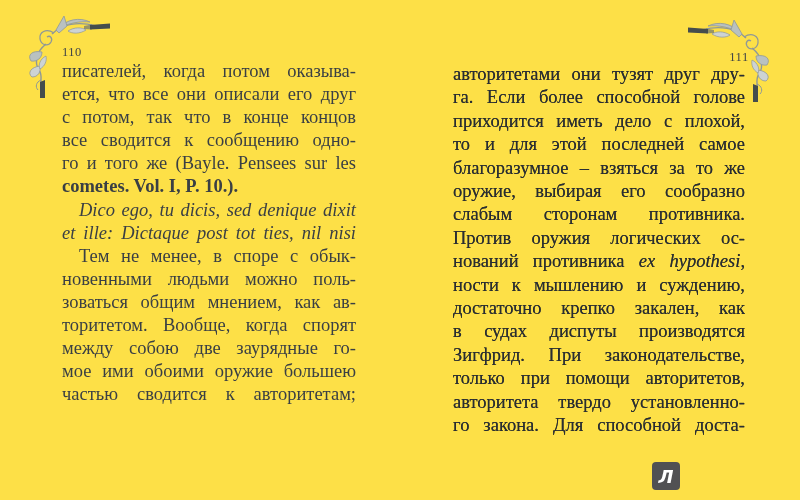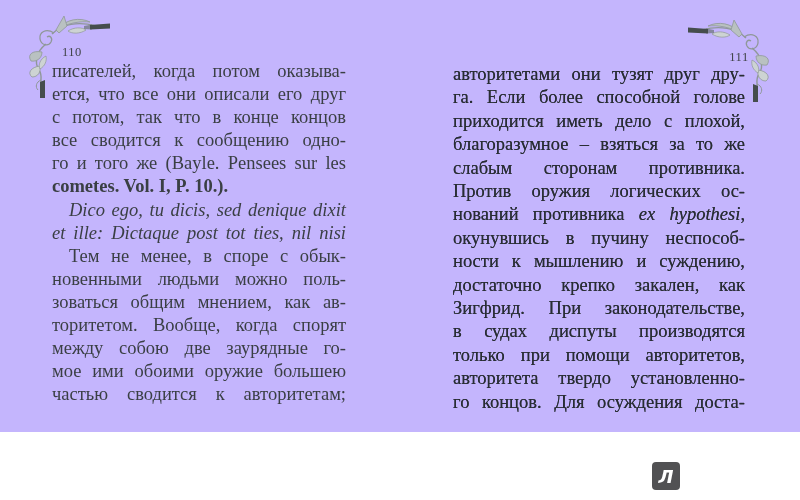--- a/index.html
+++ b/index.html
@@ -7,43 +7,43 @@
     padding: 0;
     width: 800px;
     height: 500px;
     background: #ffffff;
     overflow: hidden;
     font-family: "Liberation Serif", serif;
   }
   .book {
     position: relative;
     width: 800px;
-    height: 432px;
-    background: #c4b5fd;
+    height: 500px;
+    background: #fde047;
   }
   .ornament {
     position: absolute;
     pointer-events: none;
   }
   .ornament-left  { left: 22px; top: 10px; }
   .ornament-right { left: 684px; top: 14px; transform: scaleX(-1); }
   .page-number {
     position: absolute;
     font-size: 12.5px;
     color: #3f4347;
     letter-spacing: 0.5px;
     width: 34px;
   }
   .page-number-left  { left: 62px;  top: 45px; text-align: left; }
   .page-number-right { left: 722px; top: 50px; text-align: center; }
   .page-text {
     position: absolute;
     color: #3a3f44;
   }
-  .page-text-left  { left: 52px;  top: 60px; width: 294px; }
+  .page-text-left  { left: 62px;  top: 60px; width: 294px; }
   .page-text-right { left: 453px; top: 63px; width: 292px; color: #282d33; }
   .page-text-right .line { line-height: 23.4px; text-shadow: 0 0 0.6px rgba(20,24,30,0.75); }
   .line {
     font-size: 18.5px;
     line-height: 23.1px;
     text-align: justify;
     text-align-last: justify;
   }
   .line.indent { padding-left: 17px; }
   .line.end    { text-align-last: left; font-weight: bold; }
@@ -115,29 +115,30 @@
       <div class="line"><span>торитетом. Вообще, когда спорят</span></div>
       <div class="line"><span>между собою две заурядные го-</span></div>
       <div class="line"><span>мое ими обоими оружие большею</span></div>
       <div class="line"><span>частью сводится к авторитетам;</span></div>
     </div>
 
   <div class="page-text page-text-right">
       <div class="line"><span>авторитетами они тузят друг дру-</span></div>
       <div class="line"><span>га. Если более способной голове</span></div>
       <div class="line"><span>приходится иметь дело с плохой,</span></div>
+      <div class="line"><span>то и для этой последней самое</span></div>
       <div class="line"><span>благоразумное – взяться за то же</span></div>
+      <div class="line"><span>оружие, выбирая его сообразно</span></div>
       <div class="line"><span>слабым сторонам противника.</span></div>
       <div class="line"><span>Против оружия логических ос-</span></div>
       <div class="line"><span>нований противника </span><span class="italic">ex hypothesi</span><span>,</span></div>
-      <div class="line"><span>окунувшись в пучину неспособ-</span></div>
       <div class="line"><span>ности к мышлению и суждению,</span></div>
       <div class="line"><span>достаточно крепко закален, как</span></div>
+      <div class="line"><span>в судах диспуты производятся</span></div>
       <div class="line"><span>Зигфрид. При законодательстве,</span></div>
-      <div class="line"><span>в судах диспуты производятся</span></div>
       <div class="line"><span>только при помощи авторитетов,</span></div>
       <div class="line"><span>авторитета твердо установленно-</span></div>
-      <div class="line"><span>го концов. Для осуждения доста-</span></div>
+      <div class="line"><span>го закона. Для способной доста-</span></div>
     </div>
 
   <div class="store-logo" style="background: rgb(81, 81, 83); color: rgb(255, 255, 255);">Л</div>
 
 </div>
 
 </body></html>

